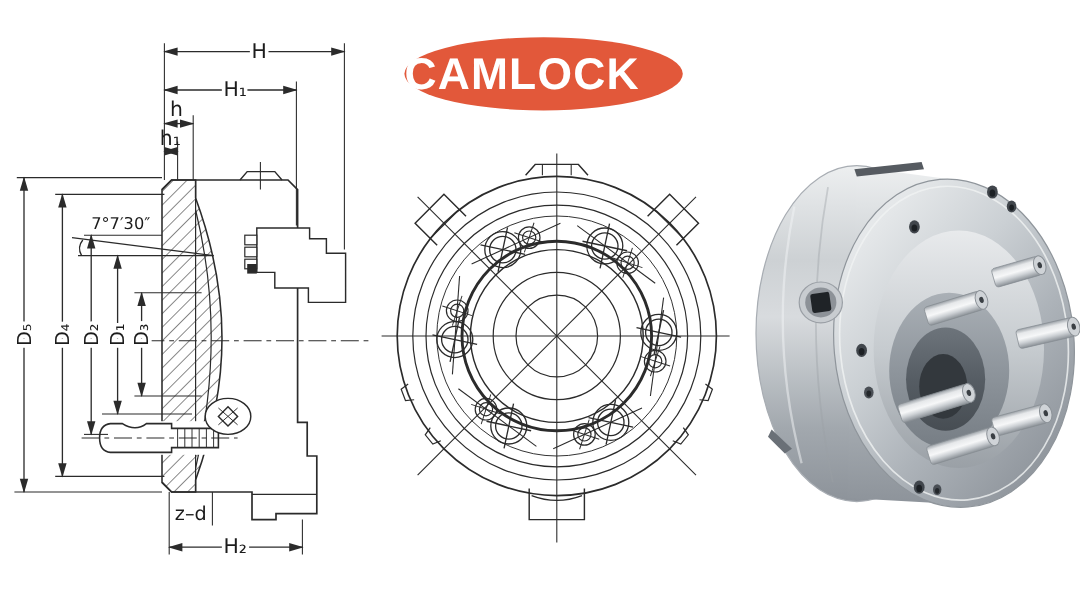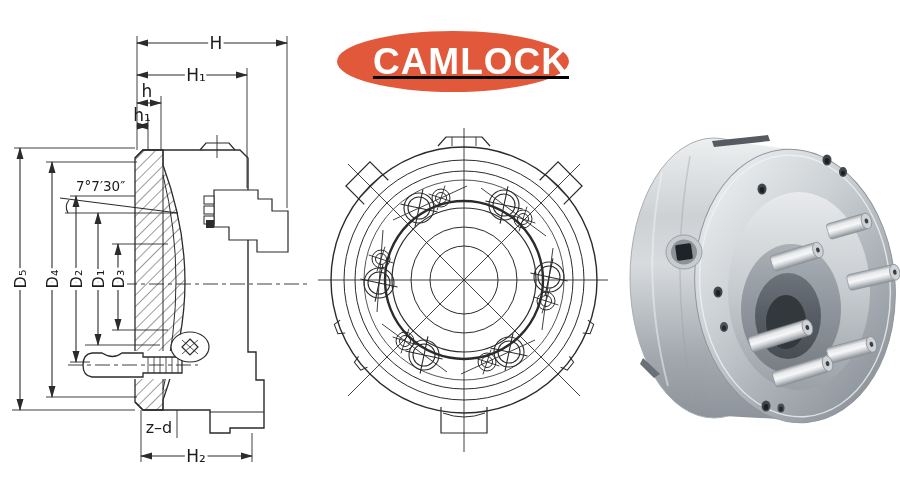--- a/index.html
+++ b/index.html
@@ -1,20 +1,20 @@
 <!DOCTYPE html>
 <html><head>
 <meta charset="utf-8">
 <style>
   html,body{margin:0;padding:0;background:#fff;}
   .canvas{position:relative;width:900px;height:500px;background:#ffffff;overflow:hidden;
           font-family:"Liberation Sans",sans-serif;}
   .layer{position:absolute;}
   .logo{position:absolute;left:337px;top:31px;width:232px;height:61px;background:#e2583a;
-        border-radius:50%;display:flex;align-items:center;justify-content:flex-end;text-decoration:underline;}
+        border-radius:50%;display:flex;align-items:center;justify-content:flex-start;}
   .logo span{color:#ffffff;font-weight:bold;font-size:37px;letter-spacing:1px;
              font-family:"Liberation Sans",sans-serif;white-space:nowrap;}
   svg text{font-family:"DejaVu Sans",sans-serif;fill:#1c1c1c;}
   .dim{font-size:16px;}
   .dimB{font-size:17px;}
   .dimA{font-size:13.5px;}
   .halo{paint-order:stroke;stroke:#ffffff;stroke-width:6px;stroke-linejoin:round;}
 </style>
 </head>
 <body>

